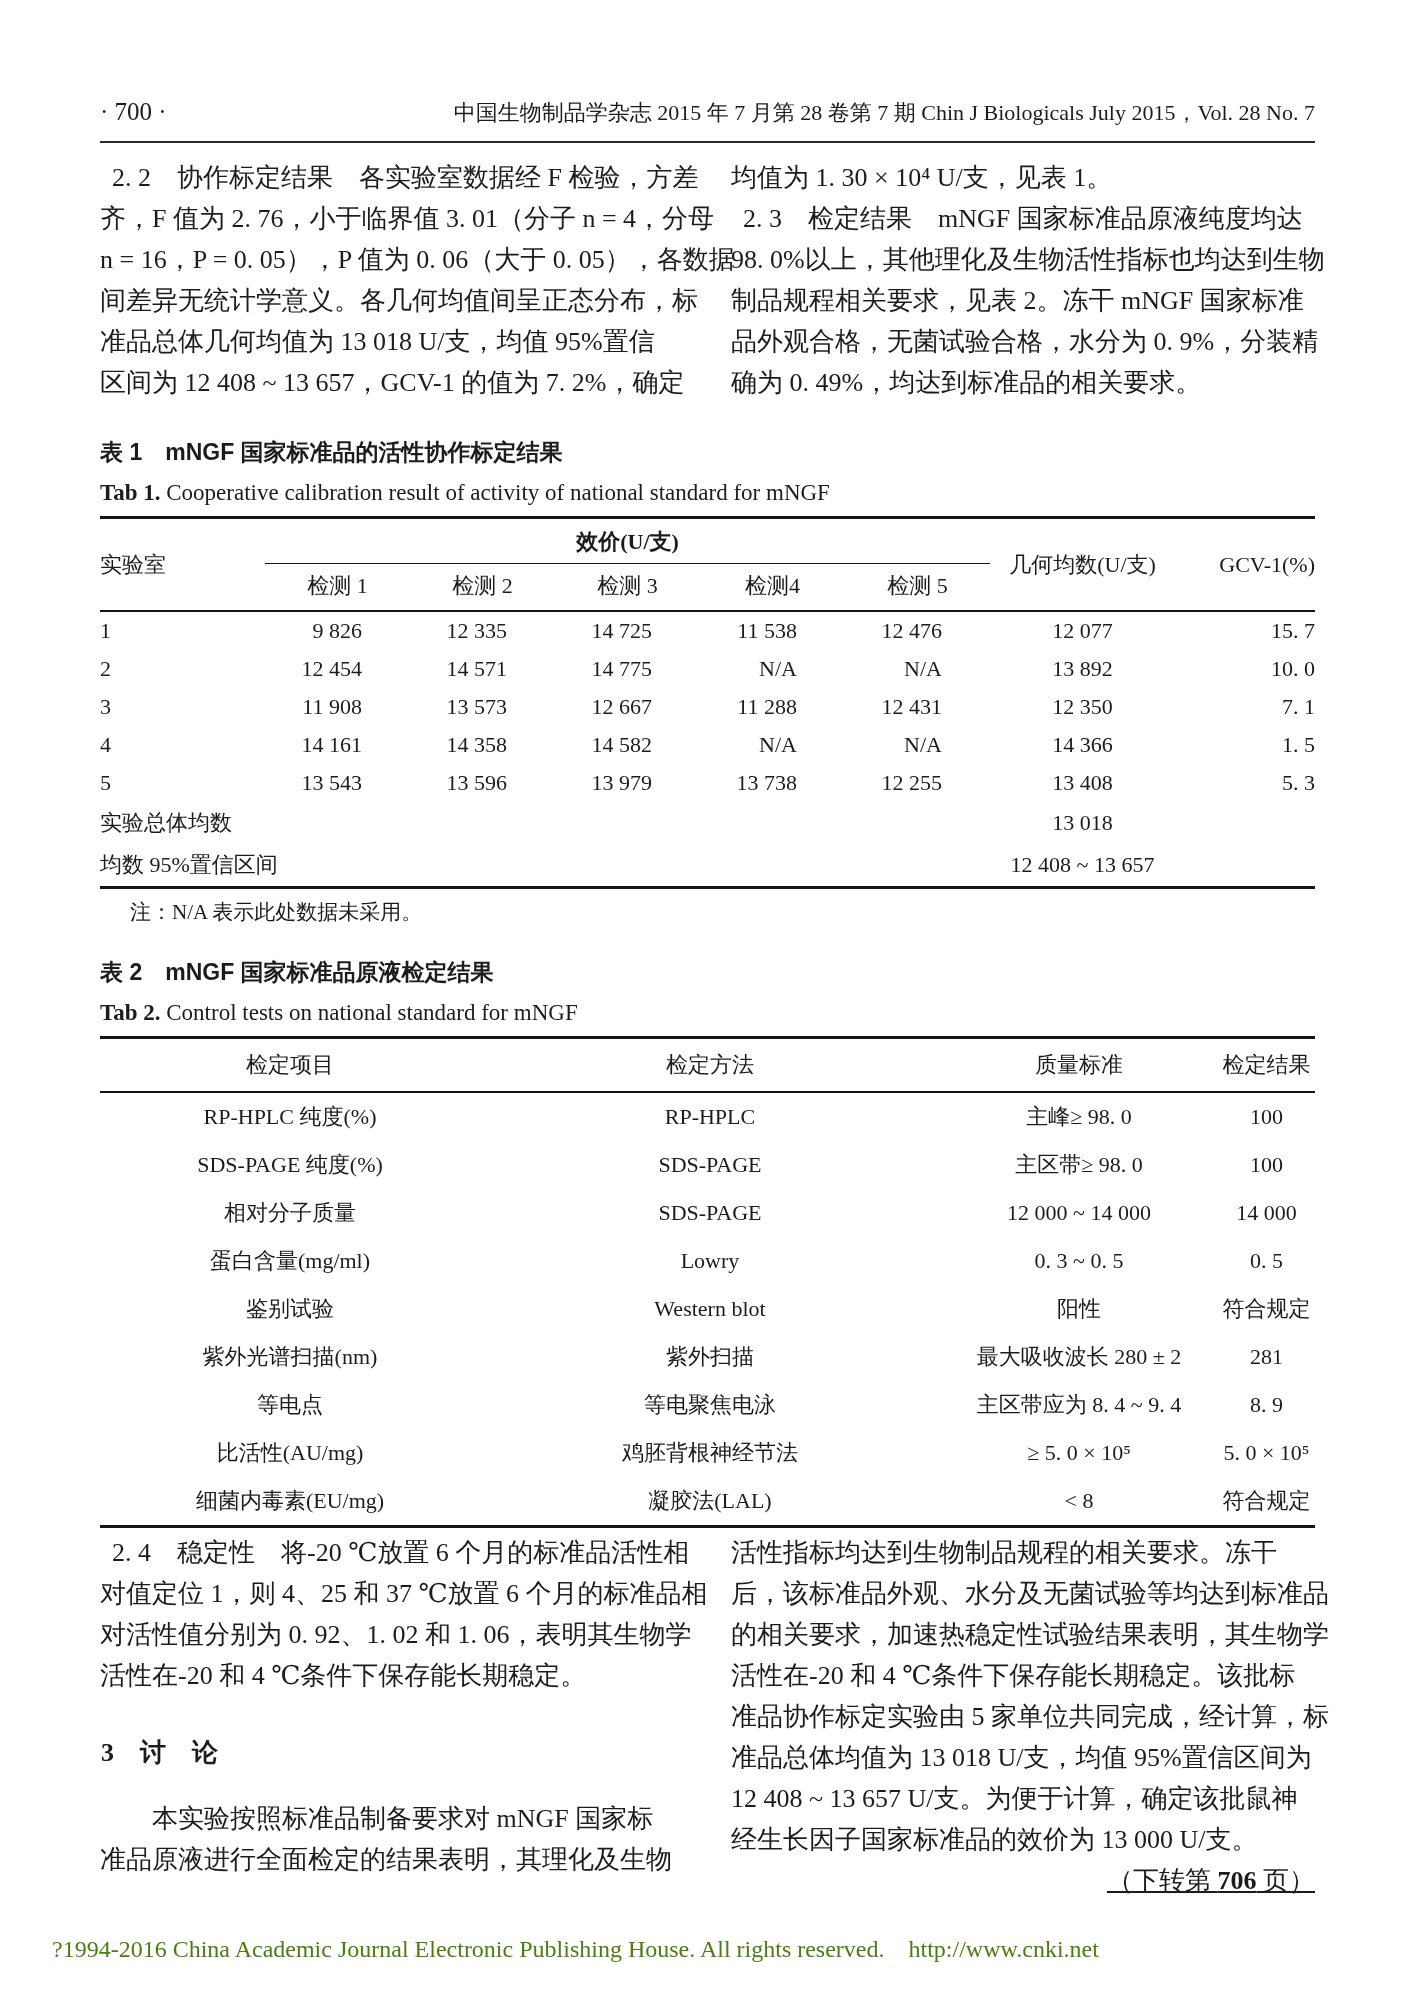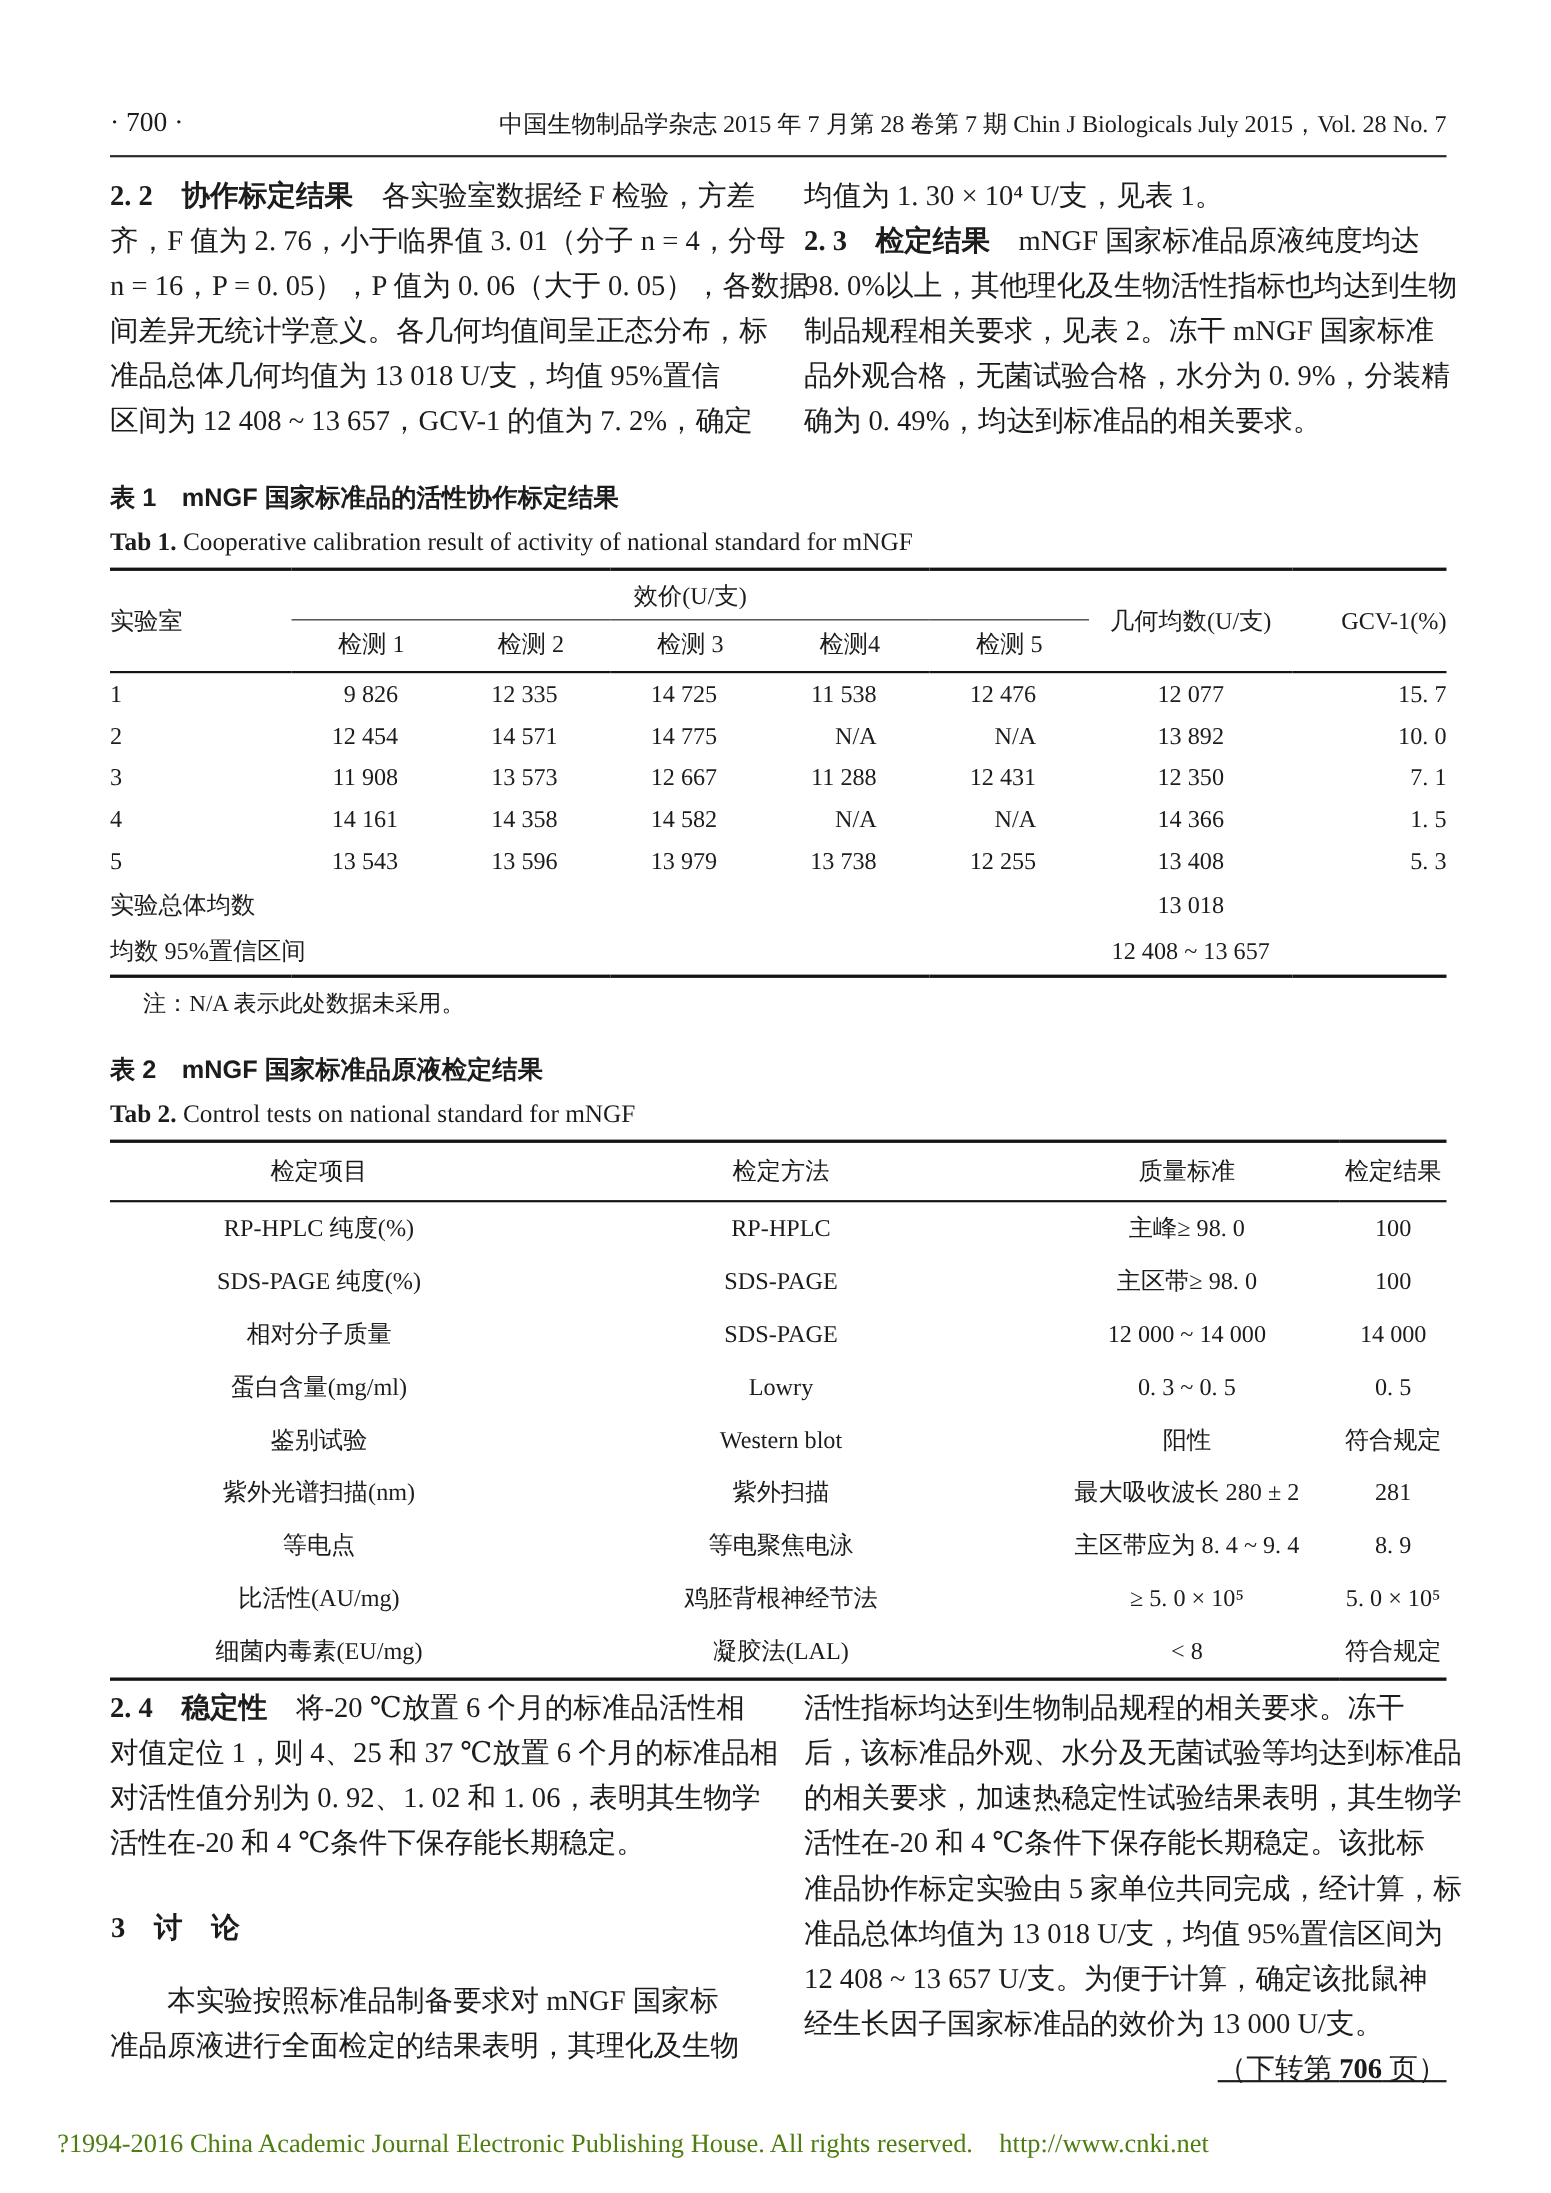--- a/index.html
+++ b/index.html
@@ -15,21 +15,21 @@
     display:flex; justify-content:space-between; 
     padding-bottom:13px; border-bottom:2px solid #2a2a2a;
   }
   .page-no { font-size:25px; }
   .journal-line { font-size:22px; }
 
   
   .cols { position:absolute; left:100px; width:1215px; display:flex; gap:47px; }
   .cols .col { width:584px; font-size:26px; line-height:41px; }
   .cols .line { white-space:nowrap; }
-  .sec-h { font-weight:bold; }
+  .sec-h { font-weight:normal;margin-left:12px; }
   .top-text { top:157px; }
   .bottom-text { top:1532px; }
   .h3-heading { font-weight:bold; margin:36px 0 25px 1px; white-space:nowrap; }
   .cont-line { text-align:right; white-space:nowrap;text-decoration:underline; }
   .cont-line .pg { font-weight:bold; }
 
   
   .tblock { position:absolute; left:100px; width:1215px; }
   .t1 { top:437px; }
   .t2 { top:957px; }
@@ -48,21 +48,21 @@
   th { font-weight:normal; }
   thead { border-bottom:2px solid #141414; }
   .t1 th, .t1 td { padding:6px 0; }
   .t2 th, .t2 td { padding:9px 0; text-align:center; }
   .t2 thead th { padding:11px 0; }
 
   .t1 .c-lab   { text-align:left; }
   .t1 .c-num   { text-align:right; padding-right:48px; }
   .t1 .c-mean  { text-align:center; }
   .t1 .c-gcv   { text-align:right; }
-  .t1 th.span-potency { text-align:center; border-bottom:1px solid #141414; padding:8px 0 6px 0; }
+  .t1 th.span-potency { text-align:center; border-bottom:1px solid #141414; padding:8px 0 6px 0;font-weight:bold; }
   .t1 thead .sub th { text-align:center; padding:7px 0 9px 0; }
   .t1 th.h-lab { text-align:left; vertical-align:middle; }
   .t1 th.h-mean { text-align:center; vertical-align:middle; }
   .t1 th.h-gcv { text-align:right; vertical-align:middle; }
 
   .t-note { margin-top:9px; padding-left:30px; font-size:21px; white-space:nowrap; }
 
   
   .footer {
     position:absolute; left:52px; top:1936px;

